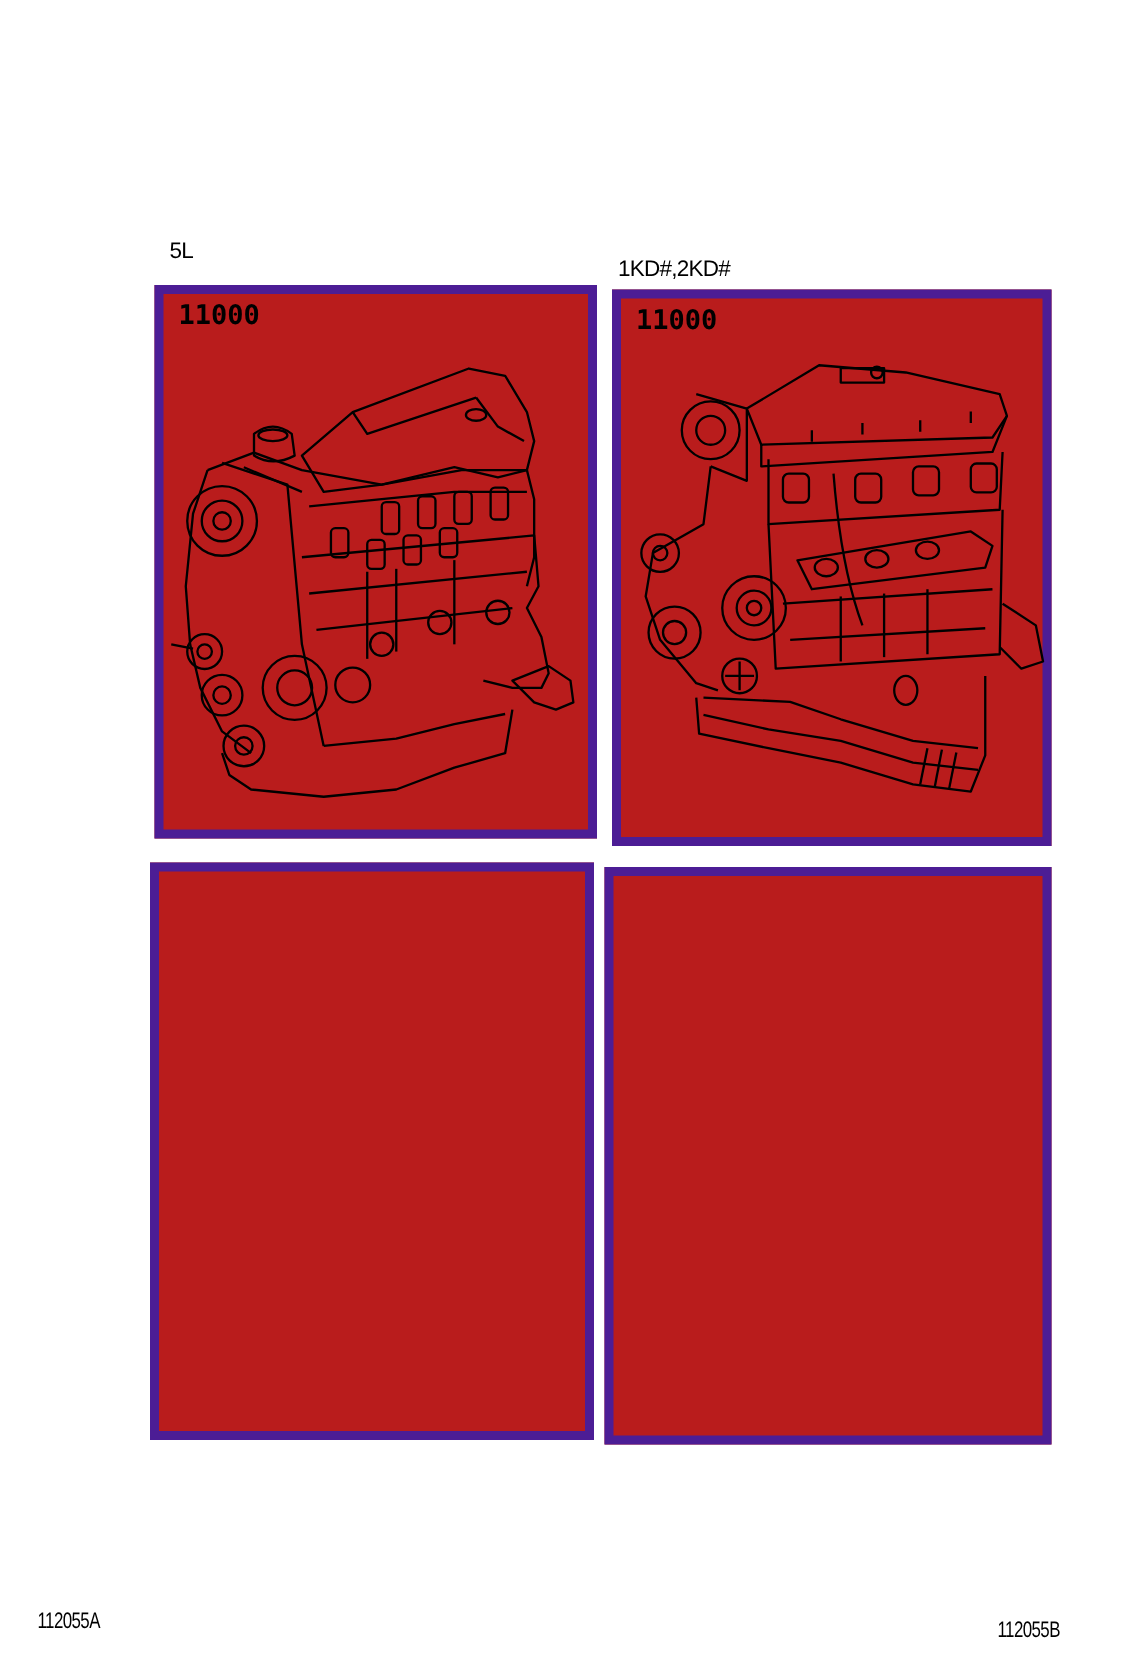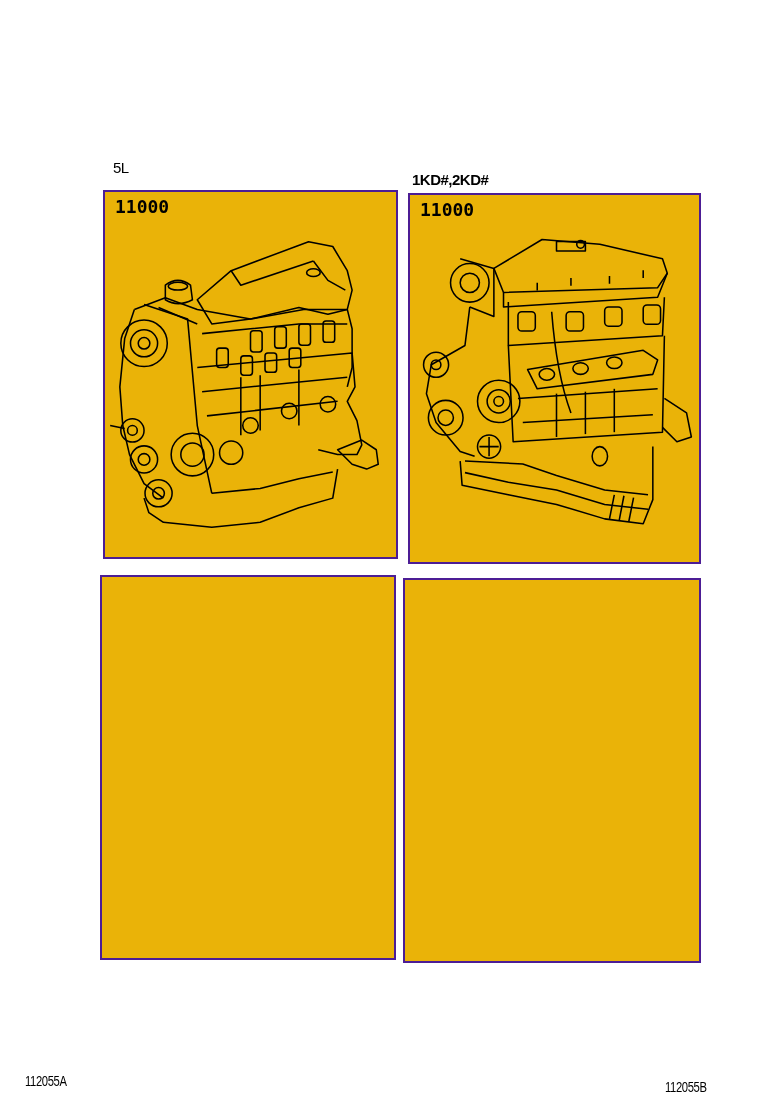--- a/index.html
+++ b/index.html
@@ -1,19 +1,19 @@
 <!DOCTYPE html>
 <html><head>
 <meta charset="utf-8">
 <style>
   html, body { margin: 0; padding: 0; background: #ffffff; }
   body { width: 760px; height: 1112px; position: relative; overflow: hidden;
          font-family: "Liberation Sans", sans-serif; color: #000; }
   .label { position: absolute; font-family: "Liberation Sans", sans-serif; font-size: 15px; letter-spacing: -0.5px; }
-  .box { position: absolute; border: 2px solid #4c1d95; box-sizing: border-box; background: #eab308; }
+  .box { position: absolute; border: 6px solid #4c1d95; box-sizing: border-box; background: #b91c1c; }
   .partno { position: absolute; left: 10px; top: 4px; font-family: "DejaVu Sans Mono", monospace;
             font-weight: bold; font-size: 18px; letter-spacing: 0px; }
   .illus { position: absolute; }
   .illus svg { width: 100%; height: 100%; display: block; }
   .ref { position: absolute; font-family: "Liberation Sans", sans-serif; font-size: 15px;
          transform: scaleX(0.75); transform-origin: left top; letter-spacing: -0.5px; }
 </style>
 </head>
 <body>
 
@@ -73,21 +73,21 @@
       <path d="M5 200 L20 203"></path>
 
       <path d="M240 225 L265 215 L280 225 L282 240 L270 245 L255 240 Z"></path>
 
       <path d="M40 275 L45 290 L60 300 L110 305 L160 300 L200 285 L235 275 L240 245"></path>
       <path d="M110 270 L160 265 L200 255 L235 248"></path>
     </svg>
   </div>
 </div>
 
-<div class="label" style="left:412px; top:171px;font-weight:bold;">1KD#,2KD#</div>
+<div class="label" style="left:412px; top:171px;">1KD#,2KD#</div>
 <div class="box" style="left:408px; top:193px; width:293px; height:371px;">
   <div class="partno">11000</div>
   <div class="illus" style="left:2px; top:34px; width:289px; height:310px;">
     <svg viewBox="0 0 300 320" fill="none" stroke="#000" stroke-width="1.6" stroke-linejoin="round">
 
       <path d="M85 40 L135 10 L195 15 L260 30 L265 45 L255 60 L95 65 Z"></path>
       <rect x="150" y="12" width="30" height="10"></rect>
       <circle cx="175" cy="15" r="4"></circle>
       <path d="M95 65 L95 80 L255 70 L265 45"></path>
       <path d="M130 55 L130 63 M165 50 L165 58 M205 48 L205 56 M240 42 L240 50"></path>

